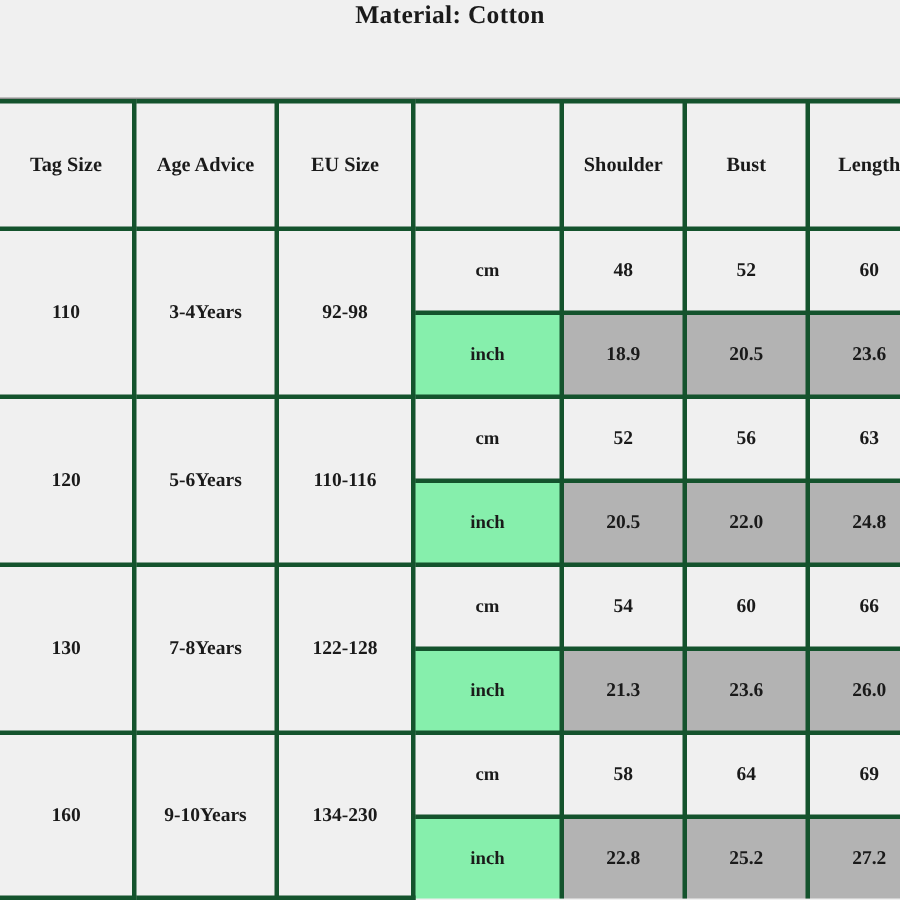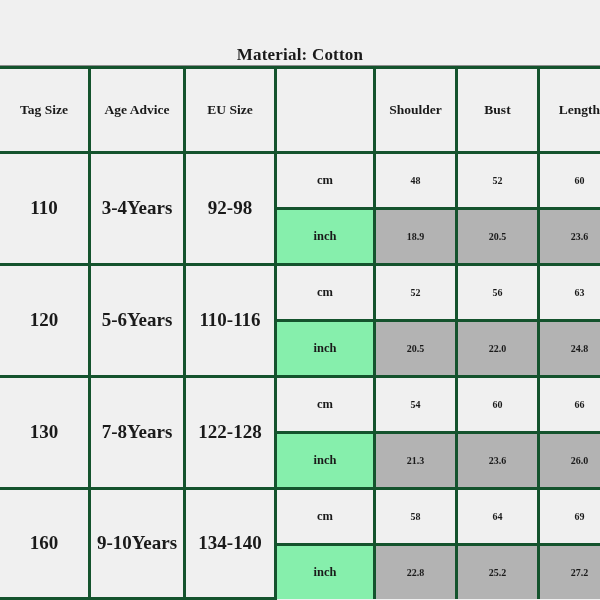--- a/index.html
+++ b/index.html
@@ -18,21 +18,21 @@
     width: 600px;
     height: 600px;
     box-sizing: border-box;
     background: #f0f0f0;
     display: flex;
     flex-direction: column;
   }
   .title-bar {
     height: 78px;
     display: flex;
-    align-items: flex-end;
+    align-items: flex-start;
     justify-content: center;
     border-bottom: 1px solid #8d8d8d;
   }
   .title-text {
     font-size: 17px;
     font-weight: bold;
     letter-spacing: 0.2px;
   }
   table.size-table {
     width: 600px;
@@ -55,30 +55,30 @@
   .col-age { width: 92px; }
   .col-eu  { width: 88px; }
   .col-unit { width: 96px; }
   .col-m   { width: 79px; }
   td.unit-cell {
     height: 53px;
     font-size: 12.5px;
   }
   td.val-cell {
     height: 53px;
-    font-size: 10px;
+    font-size: 13px;
   }
   tr.inch-row td.unit-cell {
     background: #86efac;
   }
   tr.inch-row td.val-cell {
     background: #b3b3b3;
   }
   td.group-cell {
-    font-size: 19px;
+    font-size: 13px;
   }
   
   table.size-table tr td:first-child,
   table.size-table tr th:first-child {
     border-left: none;
   }
   table.size-table tr td:last-child,
   table.size-table tr th:last-child {
     border-right: none;
   }
@@ -153,21 +153,21 @@
       <tr class="inch-row">
         <td class="unit-cell">inch</td>
         <td class="val-cell">21.3</td>
         <td class="val-cell">23.6</td>
         <td class="val-cell">26.0</td>
       </tr>
 
       <tr class="cm-row">
         <td class="group-cell" rowspan="2">160</td>
         <td class="group-cell" rowspan="2">9-10Years</td>
-        <td class="group-cell" rowspan="2">134-140</td>
+        <td class="group-cell" rowspan="2">134-230</td>
         <td class="unit-cell">cm</td>
         <td class="val-cell">58</td>
         <td class="val-cell">64</td>
         <td class="val-cell">69</td>
       </tr>
       <tr class="inch-row">
         <td class="unit-cell">inch</td>
         <td class="val-cell">22.8</td>
         <td class="val-cell">25.2</td>
         <td class="val-cell">27.2</td>

